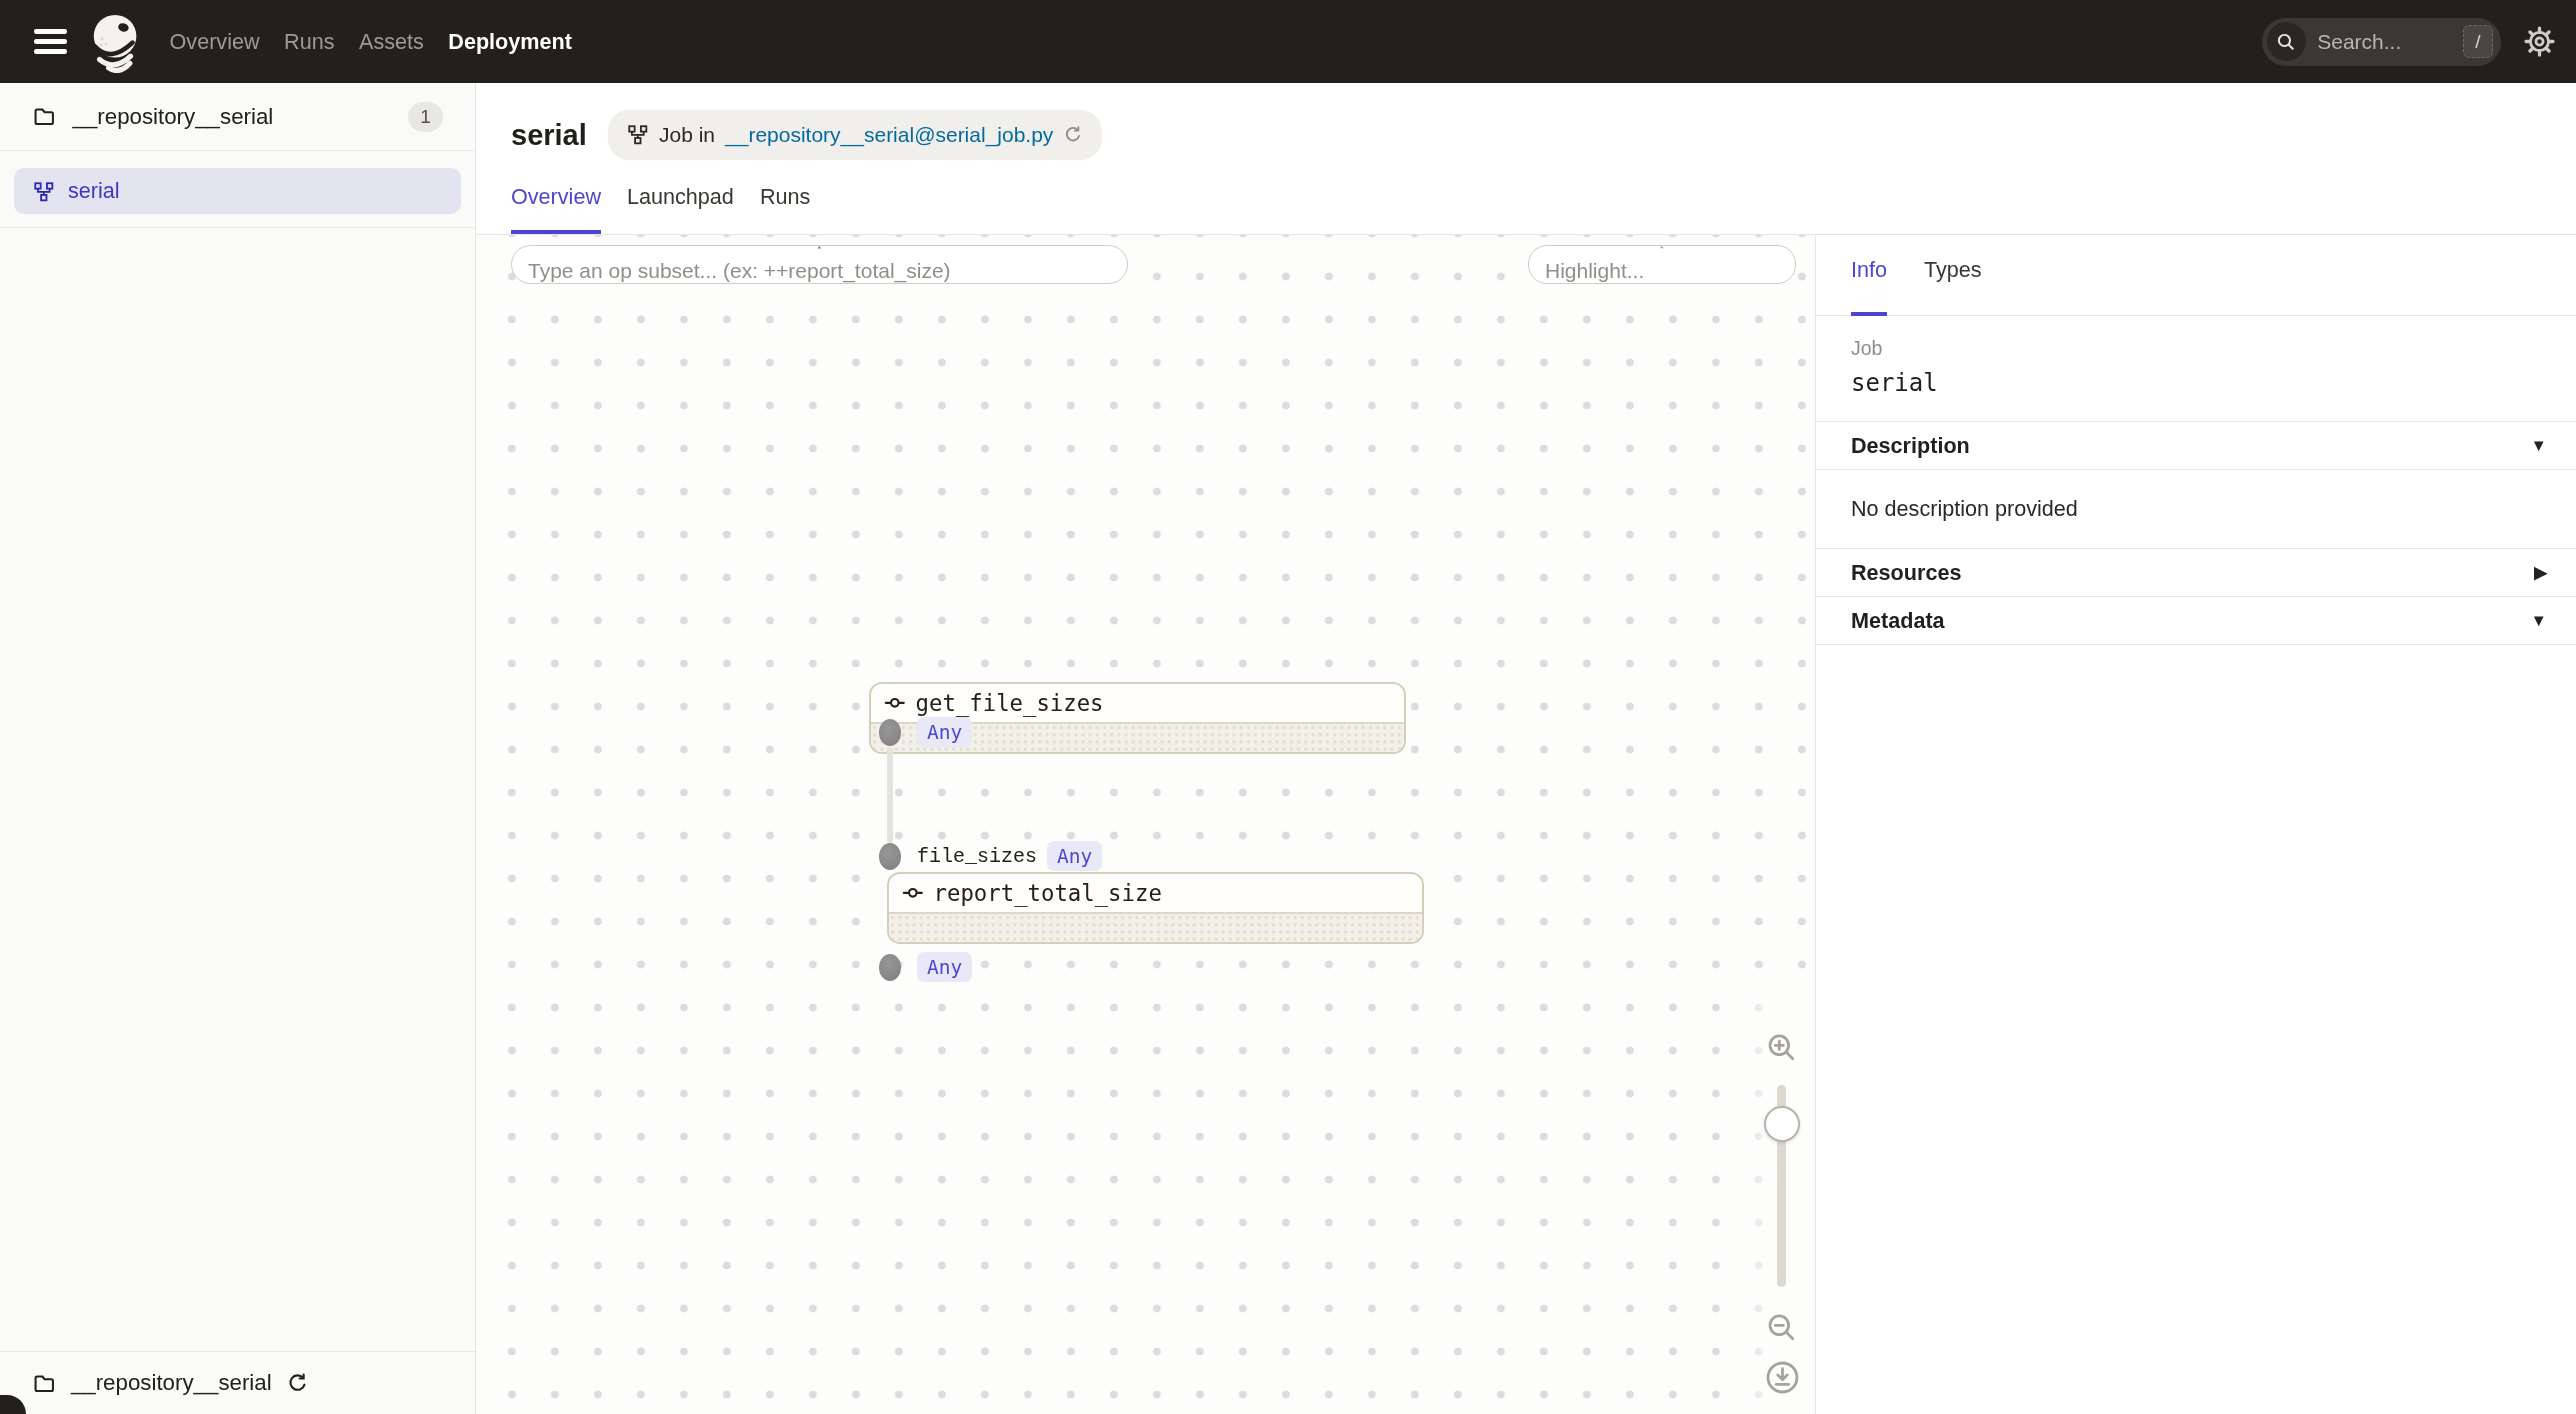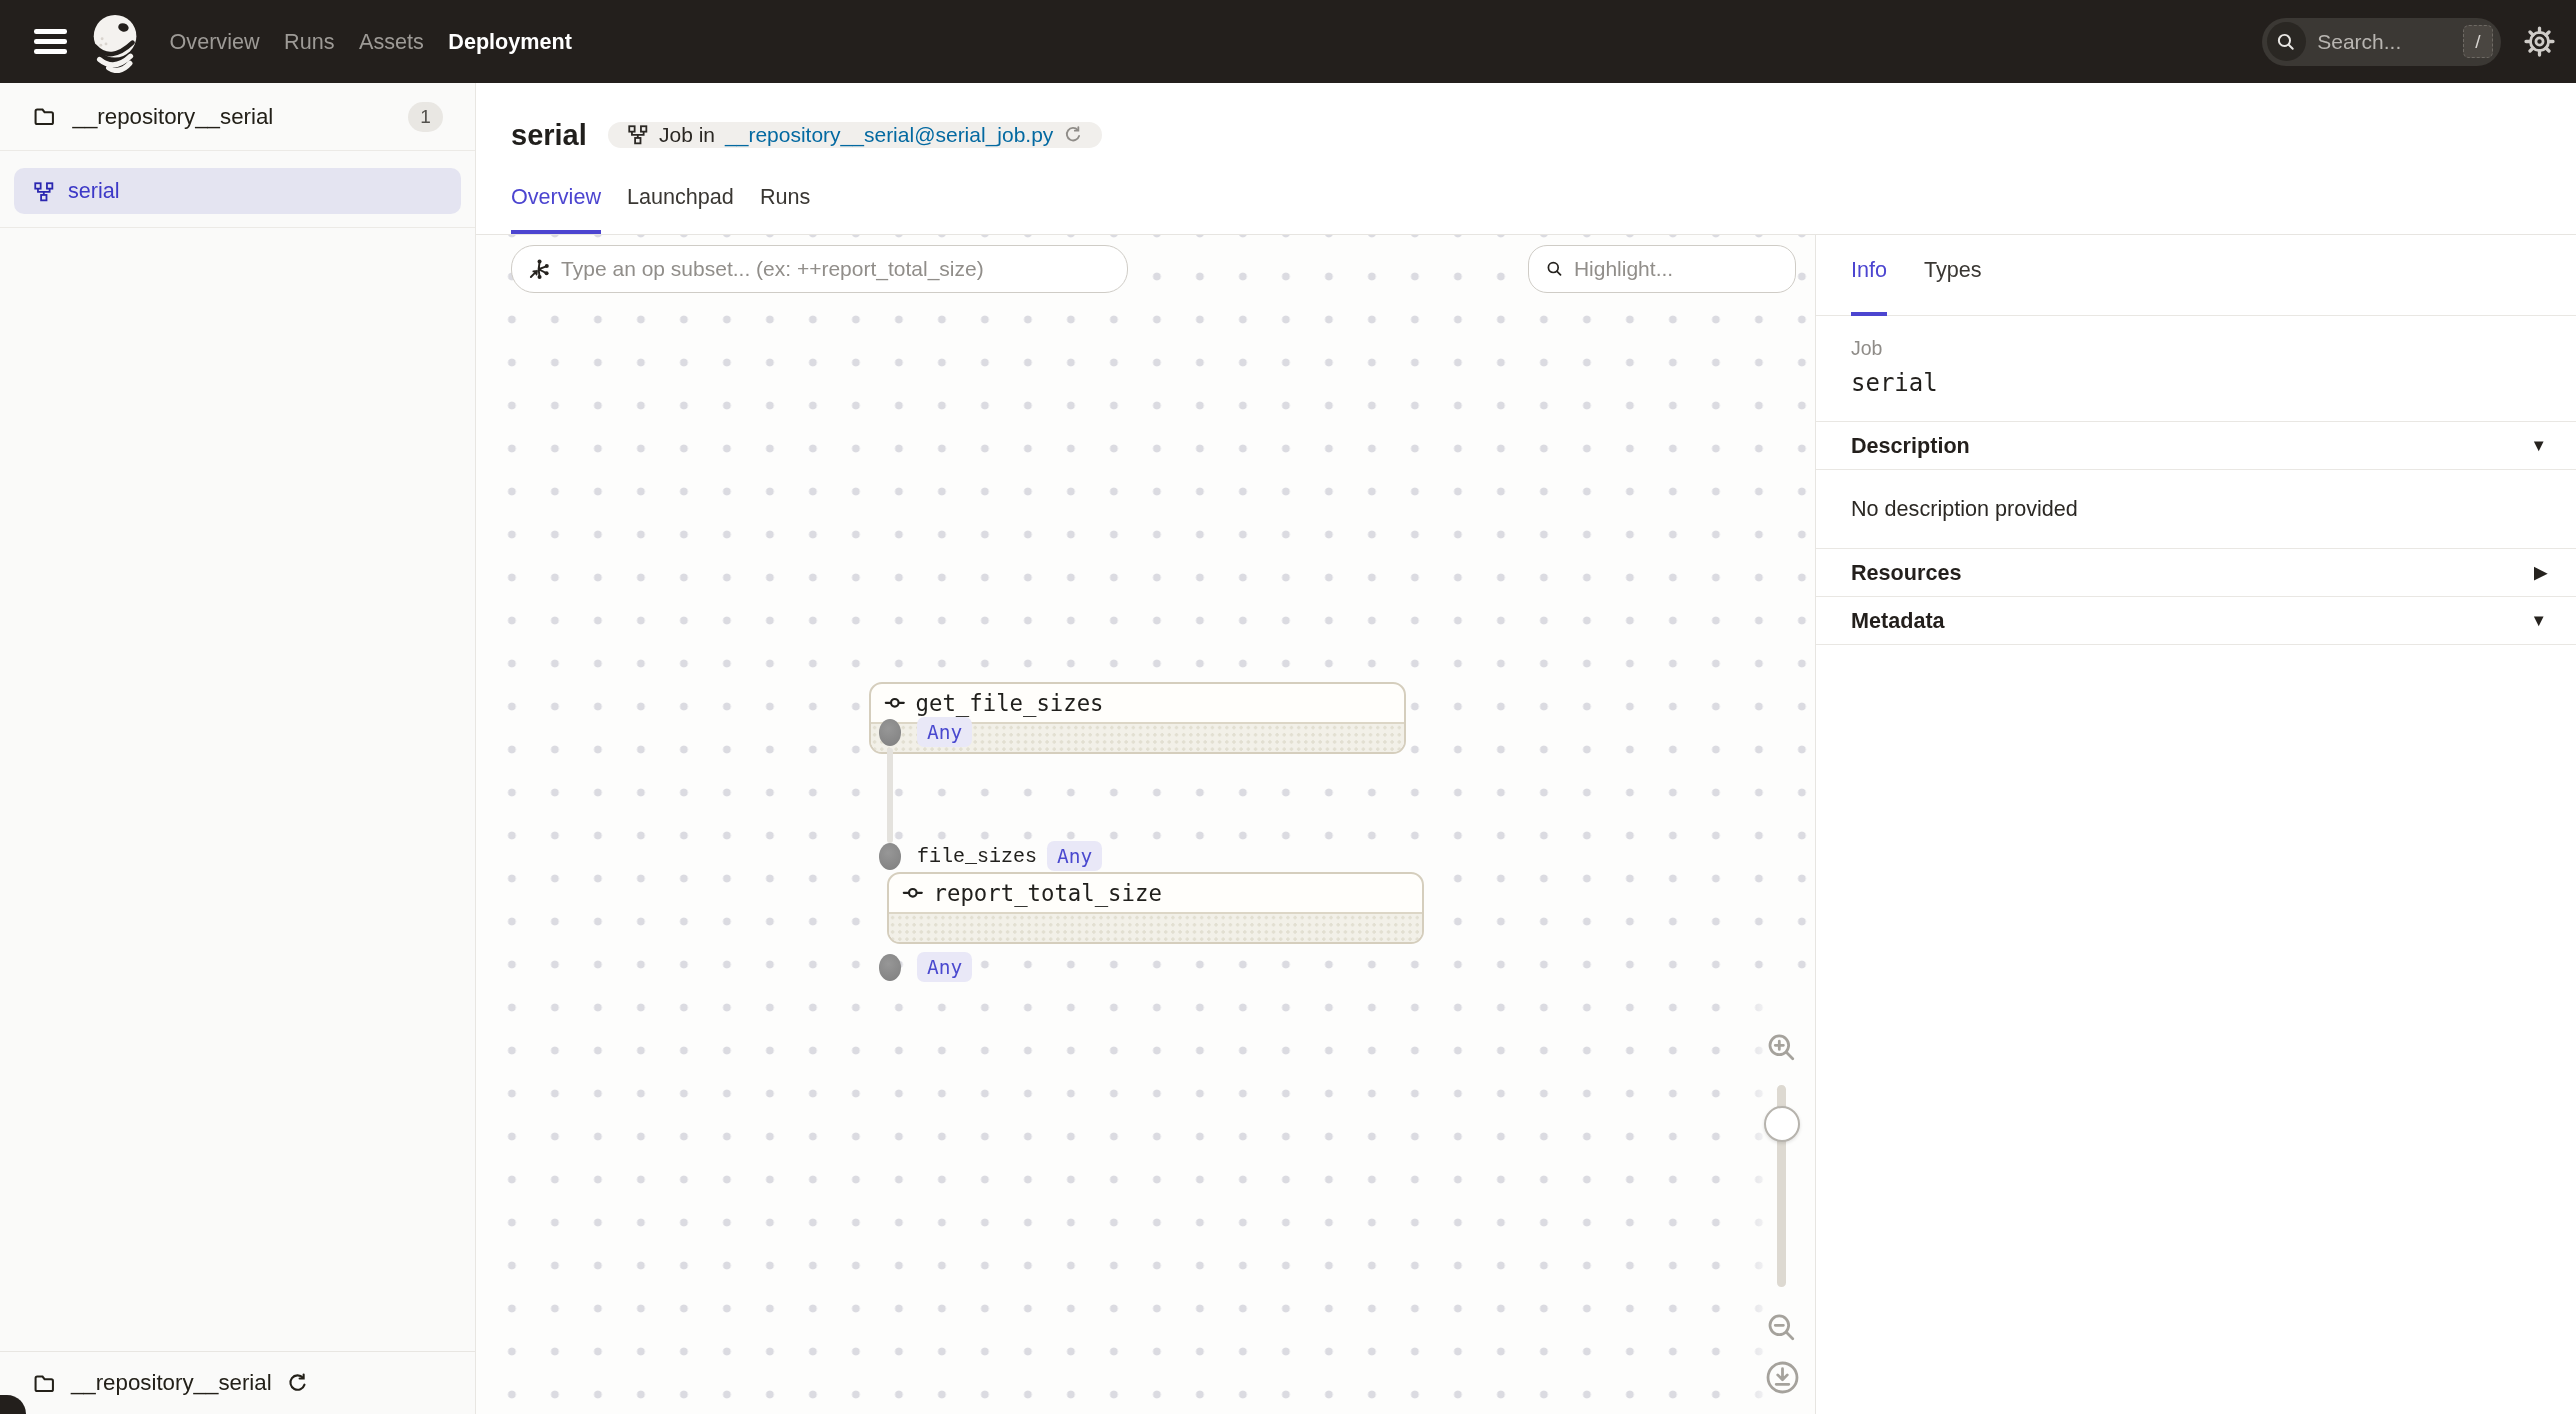--- a/index.html
+++ b/index.html
@@ -68,21 +68,21 @@
     font-size:22.3px; color:#232019;
   }
   .sidebar-footer .refresh { color:#232019; cursor:pointer; }
 
   
   .main { flex:1; display:flex; flex-direction:column; min-width:0; }
   .main-header { padding:29px 0 0 35px; border-bottom:1.4px solid #e7e5e1; background:#fff; }
   .title-row { display:flex; align-items:center; gap:21.6px; height:46px; }
   .page-title { font-size:29px; font-weight:700; color:#211f1c; }
   .job-pill {
-    height:26px; border-radius:21px; background:#f1efec; display:flex;
+    height:50px; border-radius:21px; background:#f1efec; display:flex;
     align-items:center; gap:10px; padding:0 19px; font-size:21px; color:#2b2824;
   }
   .job-pill a { color:#0369a1; cursor:pointer; }
   .job-pill .refresh { color:#8f8c88; cursor:pointer; }
   .tabs-row { display:flex; gap:26px; margin-top:26px; }
   .tab {
     font-size:21.6px; font-weight:500; color:#3a3733; padding-bottom:20px;
     border-bottom:4.3px solid transparent; cursor:pointer;
   }
   .tab.active { color:#4c45d0; border-bottom-color:#4c45d0; }
@@ -90,22 +90,22 @@
   .content { flex:1; display:flex; min-height:0; }
 
   
   .graph {
     flex:1; position:relative; overflow:hidden;
     background-color:#fdfdfc;
     background-image:radial-gradient(circle, #dbdbe1 3.6px, transparent 4.3px);
     background-size:43px 43px; background-position:14.4px 20px;
   }
   .pill-input {
-    position:absolute; height:48px; background:#fff; border:1.4px solid #cfccc6;
-    display:flex; align-items:center; gap:10px; padding:0 16px;
+    position:absolute; height:39px; background:#fff; border:1.4px solid #cfccc6;
+    display:flex; align-items:center; gap:10px; padding:0 16px;flex-direction:column;
   }
   .pill-input input {
     border:none; outline:none; background:transparent; font:inherit;
     font-size:21px; color:#2b2824; width:100%;
   }
   .pill-input input::placeholder { color:#918e8a; }
   .op-input { left:35px; top:10px; width:617px; border-radius:23px; }
   .op-input .icon { color:#26231f; }
   .hl-input { left:1052px; top:10px; width:268px; border-radius:19px; }
   .hl-input .icon { color:#26231f; }

